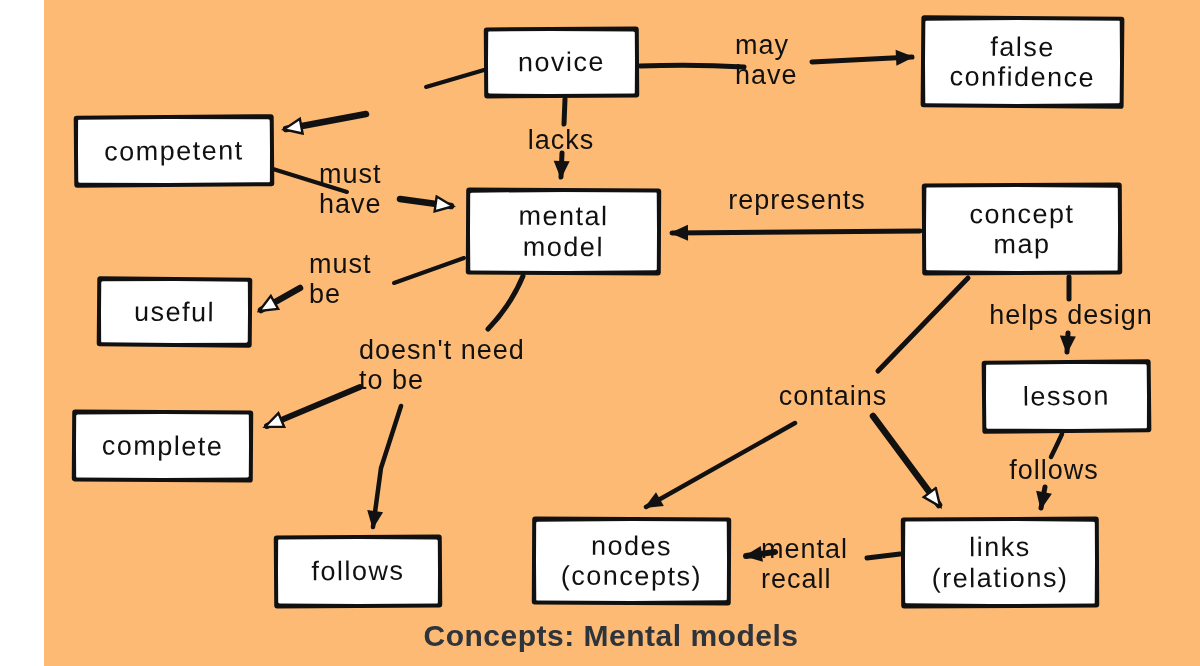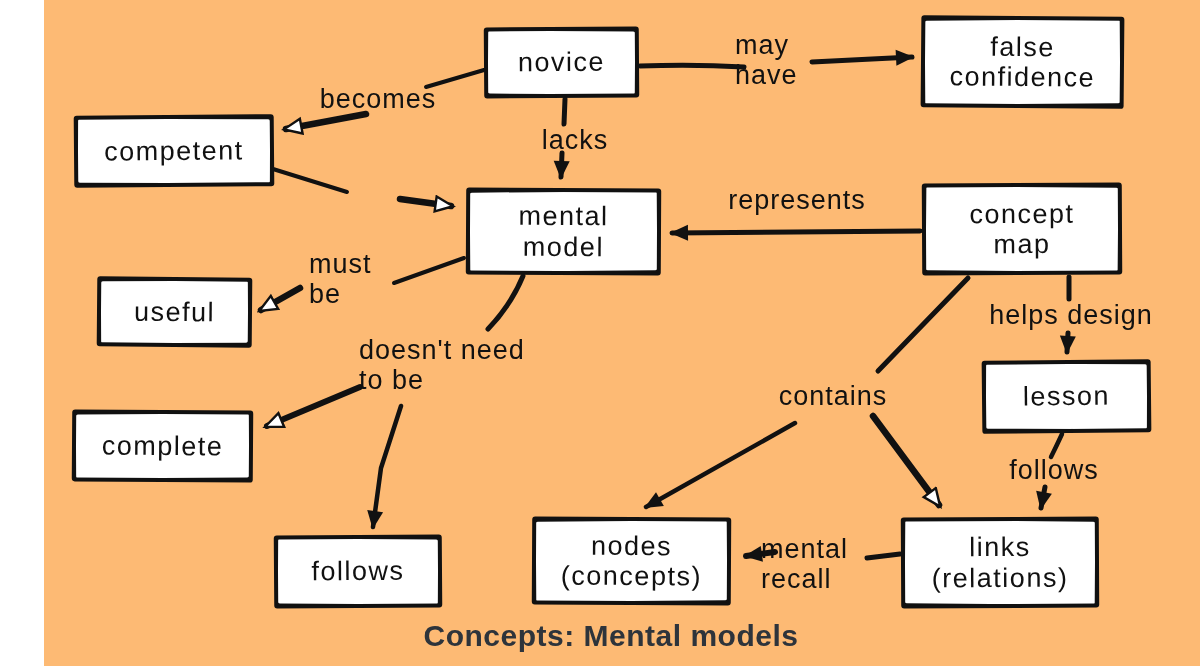--- a/index.html
+++ b/index.html
@@ -39,21 +39,21 @@
 
   .edge-label{
     position:absolute;transform:translate(-50%,-50%);
     font-size:27px;letter-spacing:1px;line-height:1.1;color:#111;
     white-space:nowrap;z-index:3;
   }
   .edge-label.wrap{white-space:normal;}
 
   #l-becomes   {left:334px;top:100px;}
   #l-mayhave   {left:733px;top:61px; width:84px;}
-  #l-lacks     {left:531px;top:141px;}
+  #l-lacks     {left:517px;top:141px;}
   #l-musthave  {left:323px;top:190px;width:96px;}
   #l-represents{left:753px;top:201px;}
   #l-mustbe    {left:313px;top:280px;width:96px;}
   #l-doesnt    {left:404px;top:366px;width:178px;}
   #l-helps     {left:1027px;top:316px;}
   #l-contains  {left:789px;top:397px;}
   #l-follows   {left:1010px;top:471px;}
   #l-enable    {left:776px;top:565px;width:118px;}
 
   .diagram-title{
@@ -163,23 +163,23 @@
   <div class="node" id="n-correct">
     <span>follows</span>
   </div>
   <div class="node" id="n-nodes">
     <span>nodes (concepts)</span>
   </div>
   <div class="node" id="n-links">
     <span>links (relations)</span>
   </div>
 
-  <div class="edge-label" id="l-becomes">becomes</div>
   <div class="edge-label wrap" id="l-mayhave">may have</div>
   <div class="edge-label" id="l-lacks">lacks</div>
+  <div class="edge-label wrap" id="l-musthave">must have</div>
   <div class="edge-label" id="l-represents">represents</div>
   <div class="edge-label wrap" id="l-mustbe">must be</div>
   <div class="edge-label wrap" id="l-doesnt">doesn't need to be</div>
   <div class="edge-label" id="l-helps">helps design</div>
   <div class="edge-label" id="l-contains">contains</div>
   <div class="edge-label" id="l-follows">follows</div>
   <div class="edge-label wrap" id="l-enable">mental recall</div>
 
   <div class="diagram-title">Concepts: Mental models</div>
 </div>

